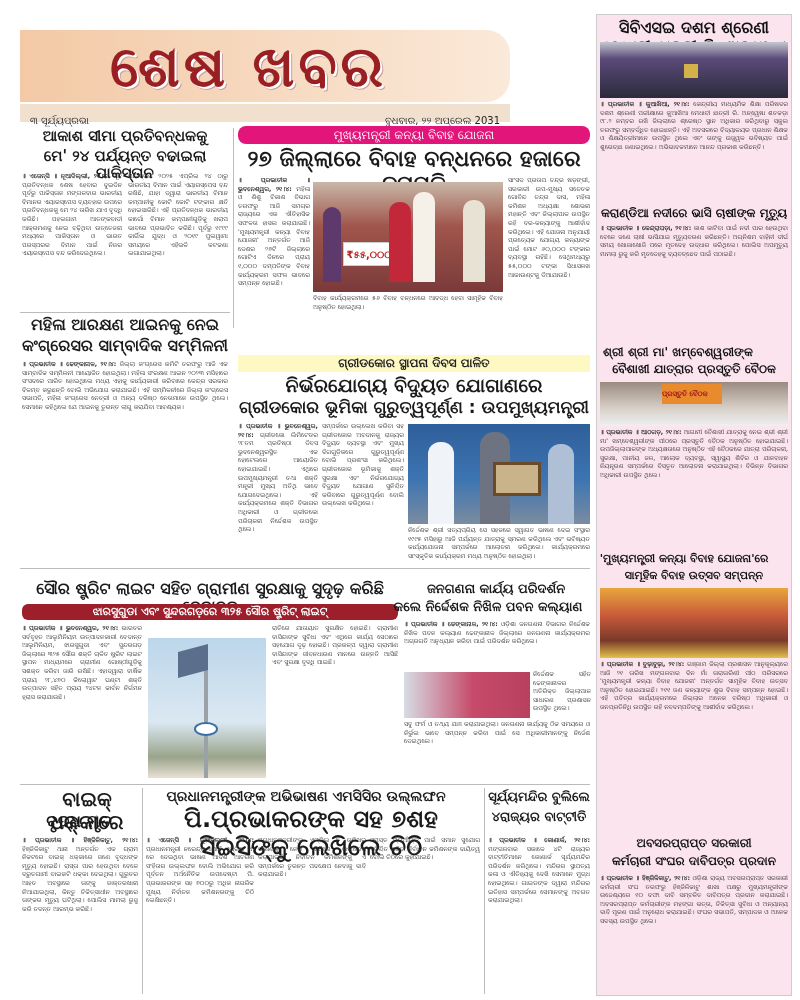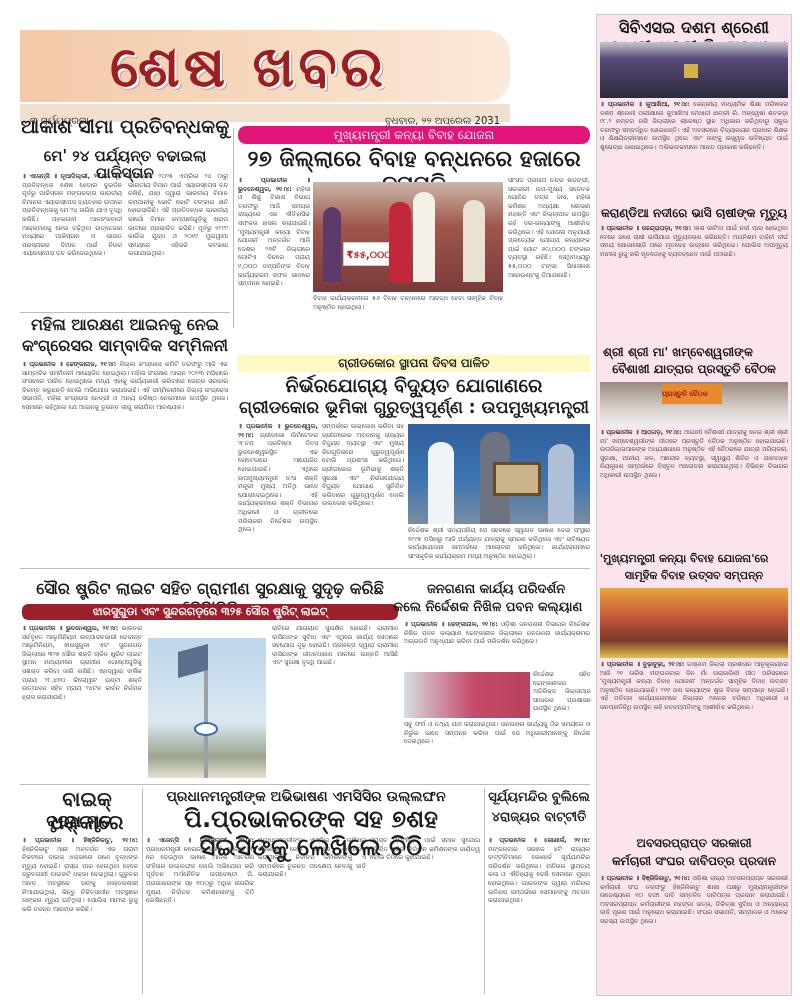--- a/index.html
+++ b/index.html
@@ -24,21 +24,21 @@
 </head>
 <body>
 
 <div class="abs masthead"></div>
 <div class="abs mast-title">ଶେଷ ଖବର</div>
 <div class="abs dateline">
   <span>୩ ସୂର୍ଯ୍ୟପ୍ରଭା</span>
   <span>ବୁଧବାର, ୨୨ ଅପ୍ରେଲ 2031</span>
 </div>
 
-<div class="abs hl" style="left:20px;top:116px;width:210px;font-size:19px">ଆକାଶ ସୀମା ପ୍ରତିବନ୍ଧକକୁ</div>
+<div class="abs hl" style="left:20px;top:128px;width:210px;font-size:15px">ଆକାଶ ସୀମା ପ୍ରତିବନ୍ଧକକୁ</div>
 <div class="abs hl" style="left:14px;top:148px;width:222px;font-size:15px">ମେ' ୨୪ ପର୍ଯ୍ୟନ୍ତ ବଢାଇଲା ପାକିସ୍ତାନ</div>
 <div class="abs body" style="left:22px;top:172px;width:100px;height:132px">
   <p><b>॥ ଏଜେନ୍ସି ॥ ନୂଆଦିଲ୍ଲୀ, ୨୧।୪:</b> <span>ପୂର୍ବ ପ୍ରତିବନ୍ଧକ ଶେଷ ହେବାର ଦୁଇଦିନ ପୂର୍ବରୁ ପାକିସ୍ତାନ ମଙ୍ଗଳବାର ଭାରତୀୟ ବିମାନର ଏୟାରସ୍ପେସ ବ୍ୟବହାର ଉପରେ ପ୍ରତିବନ୍ଧକକୁ ମେ ୨୪ ତାରିଖ ଯାଏ ବୃଦ୍ଧି କରିଛି। ପହଲଗାମ ଆତଙ୍କବାଦୀ ଆକ୍ରମଣକୁ ନେଇ ବଢ଼ିଥିବା ଉତ୍ତେଜନା ମଧ୍ୟରେ ପାକିସ୍ତାନ ଓ ଭାରତ ପରସ୍ପରର ବିମାନ ପାଇଁ ନିଜର ଏୟାରସ୍ପେସ ବନ୍ଦ କରିଦେଇଥିଲେ।</span></p>
 </div>
 <div class="abs body" style="left:128px;top:172px;width:100px;height:132px">ପାକିସ୍ତାନ ୨୦୨୫ ଏପ୍ରିଲ ୨୪ ଠାରୁ ଭାରତୀୟ ବିମାନ ପାଇଁ ଏୟାରସ୍ପେସ ବନ୍ଦ ରଖିଛି, ଯାହା ଦ୍ୱାରା ଭାରତୀୟ ବିମାନ କମ୍ପାନୀକୁ କୋଟି କୋଟି ଟଙ୍କାର କ୍ଷତି ହୋଇସାରିଛି। ଏହି ପ୍ରତିବନ୍ଧକ ଭାରତୀୟ କାର୍ଗୋ ବିମାନ କମ୍ପାନୀଗୁଡ଼ିକୁ ଖରାପ ଭାବରେ ପ୍ରଭାବିତ କରିଛି। ପୂର୍ବରୁ ୧୯୯୯ କାର୍ଗିଲ ଯୁଦ୍ଧ ଓ ୨୦୧୯ ପୁଲୱାମା ସମୟରେ ଏହିଭଳି କଟକଣା ଲଗାଯାଇଥିଲା।</div>
 
 <div class="abs vline" style="left:233px;top:128px;height:200px"></div>
 
 <div class="abs pink-band" style="left:238px;top:126px;width:352px;height:18px;line-height:18px;font-size:12px">ମୁଖ୍ୟମନ୍ତ୍ରୀ କନ୍ୟା ବିବାହ ଯୋଜନା</div>
 <div class="abs hl" style="left:238px;top:146px;width:352px;font-size:22px">୨୭ ଜିଲ୍ଲାରେ ବିବାହ ବନ୍ଧନରେ ହଜାରେ ଦମ୍ପତି</div>

